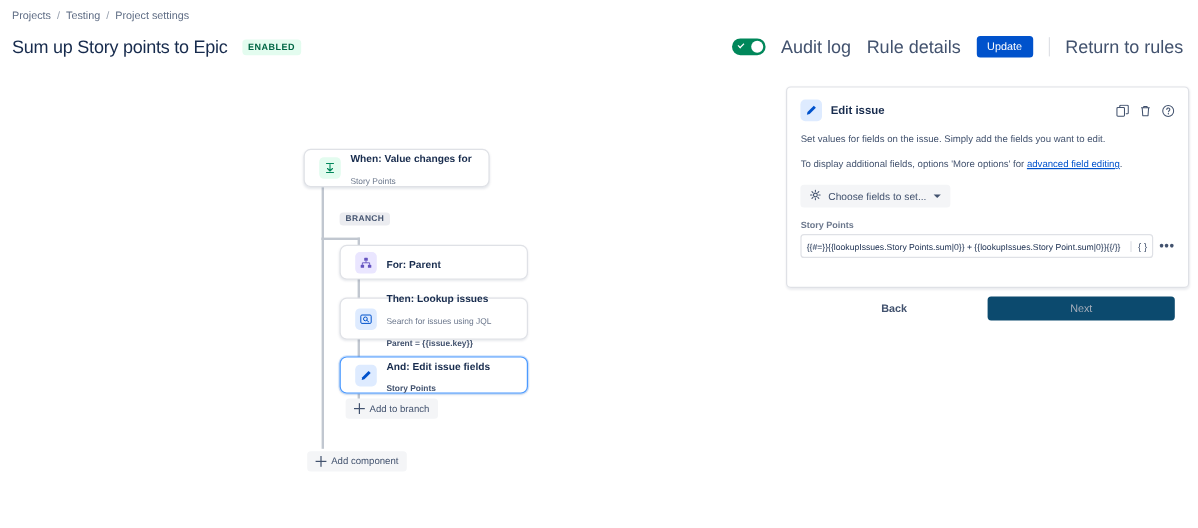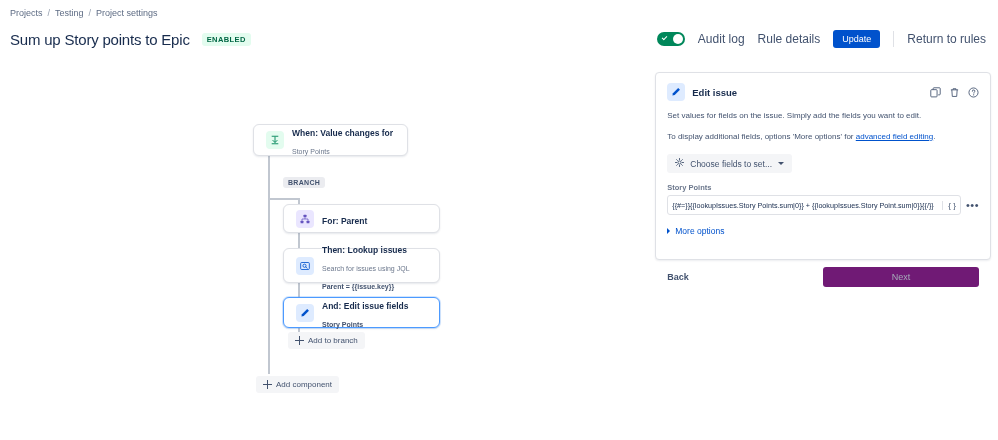--- a/index.html
+++ b/index.html
@@ -77,21 +77,21 @@
   }
   .toggle .chk {
     position: absolute;
     left: 5px; top: 3.5px;
     width: 5px; height: 3px;
     border-left: 1.3px solid #fff;
     border-bottom: 1.3px solid #fff;
     transform: rotate(-45deg);
   }
   .link-btn {
-    font-size: 12px;
+    font-size: 15px;
     color: #42526e;
     cursor: pointer;
     white-space: nowrap;
   }
   .primary-btn {
     font-size: 9px;
     color: #ffffff;
     background: #0052cc;
     border-radius: 3px;
     padding: 4px 9px;
@@ -213,21 +213,21 @@
   }
   .plus::before { left: 0; top: 4px; width: 9px; height: 1.3px; }
   .plus::after  { top: 0; left: 4px; height: 9px; width: 1.3px; }
 
   
   .panel {
     width: 338px;
     border: 1px solid #dfe1e6;
     border-radius: 4px;
     margin: 24px 7px 0 0;
-    height: 188px;
+    height: 168px;
     padding: 10px 11px 15px 11px;
     box-shadow: 0 1px 2px rgba(9,30,66,0.08);
     background: #fff;
     position: relative;
   }
   .panel-head {
     display: flex;
     align-items: center;
     gap: 7px;
   }
@@ -343,26 +343,26 @@
     align-items: center;
     gap: 0;
     padding: 0 11px;
   }
   .back-btn {
     font-size: 9px;
     font-weight: bold;
     color: #42526e;
     cursor: pointer;
     width: 50%;
-    text-align: left;
+    text-align: center;
   }
   .next-btn {
     font-size: 9px;
     color: #a5adba;
-    background: #701a75;
+    background: #0c4a6e;
     border-radius: 3px;
     padding: 5px 0;
     text-align: center;
     cursor: pointer;
     width: 50%;
     border: none;
     font-family: inherit;
   }
 </style>
 </head>
@@ -518,23 +518,19 @@
 
     <div class="field-label">Story Points</div>
     <div class="field-row">
       <div class="field-input">
         <span class="field-value">{{#=}}{{lookupIssues.Story Points.sum|0}} + {{lookupIssues.Story Point.sum|0}}{{/}}</span>
         <span class="brace-btn">{ }</span>
       </div>
       <span class="dots-btn">•••</span>
     </div>
 
-    <div class="more-options">
-      <span class="caret-rt"></span>
-      <span>More options</span>
-    </div>
 
     <div class="panel-footer">
       <span class="back-btn">Back</span>
       <button class="next-btn">Next</button>
     </div>
   </div>
 </div>
 
 </body></html>

